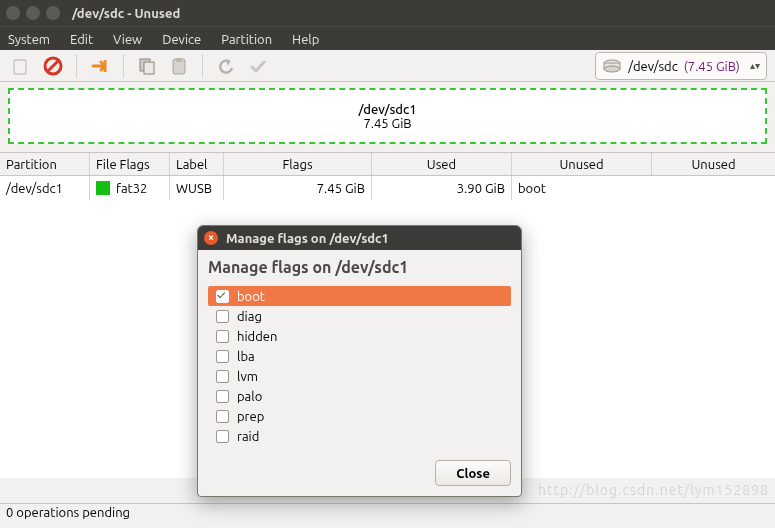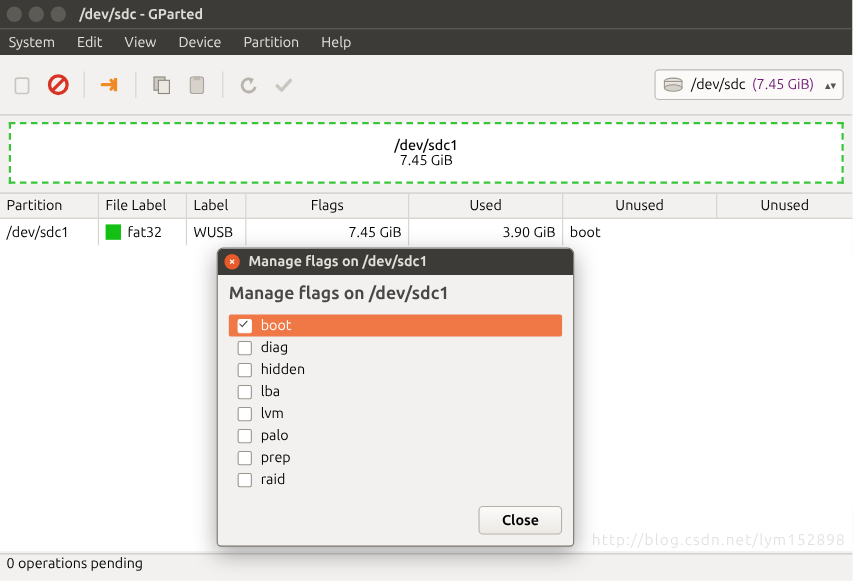--- a/index.html
+++ b/index.html
@@ -5,21 +5,21 @@
   * { box-sizing: border-box; margin: 0; padding: 0; font-family: "Ubuntu", "Liberation Sans", sans-serif; font-size: 13px; }
   body { width: 775px; height: 528px; background: #f2f1f0; position: relative; overflow: hidden; }
 
   .titlebar { height: 26px; background: #3c3b37; color: #dcd9d5; display: flex; align-items: center; padding: 0 6px; gap: 6px; }
   .tb-btn { width: 14px; height: 14px; border-radius: 50%; background: #5d5b55; display: inline-block; }
   .tb-title { margin-left: 6px; font-weight: bold; color: #dedbd6; }
 
   .menubar { height: 24px; background: #3c3b37; color: #e6e3de; display: flex; align-items: center; padding: 0 8px; gap: 20px; border-top: 1px solid #4a4944; }
   .menubar span { cursor: default; }
 
-  .toolbar { height: 55px; background: #f2f1f0; border-bottom: 1px solid #c9c5bf; display: flex; align-items: center; padding: 0 8px; gap: 6px; }
+  .toolbar { height: 32px; background: #f2f1f0; border-bottom: 1px solid #c9c5bf; display: flex; align-items: center; padding: 0 8px; gap: 6px; }
   .tb-icon { width: 26px; height: 26px; display: flex; align-items: center; justify-content: center; border-radius: 3px; }
   .tb-sep { width: 1px; height: 24px; background: #d6d2cc; margin: 0 4px; }
   .disk-select { margin-left: auto; display: flex; align-items: center; gap: 6px; border: 1px solid #bcb8b1; border-radius: 4px; padding: 2px 6px; background: #fbfaf9; height: 28px; }
   .disk-select .size { color: #701a75; }
   .disk-select .chev { font-size: 10px; color: #555; margin-left: 4px; }
 
   .graph-wrap { padding: 6px 8px 0 8px; }
   .graph { border: 2px dashed #36c636; background: #fff; height: 56px; display: flex; flex-direction: column; align-items: center; justify-content: center; }
   .graph div { font-size: 13px; }
   .graph .name { font-weight: 500; }
@@ -55,21 +55,21 @@
 
   .watermark { position: absolute; right: 6px; bottom: 30px; color: rgba(0,0,0,0.12); font-size: 14px; letter-spacing: 1px; }
 </style>
 </head>
 <body>
 
 <div class="titlebar">
   <span class="tb-btn"></span>
   <span class="tb-btn"></span>
   <span class="tb-btn"></span>
-  <span class="tb-title">/dev/sdc - GParted</span>
+  <span class="tb-title">/dev/sdc - Unused</span>
 </div>
 
 <div class="menubar">
   <span>System</span>
   <span>Edit</span>
   <span>View</span>
   <span>Device</span>
   <span>Partition</span>
   <span>Help</span>
 </div>
@@ -133,21 +133,21 @@
 <div class="graph-wrap">
   <div class="graph">
     <div class="name">/dev/sdc1</div>
     <div>7.45 GiB</div>
   </div>
 </div>
 
 <div class="table">
   <div class="thead">
     <div class="c-part">Partition</div>
-    <div class="c-fs">File Label</div>
+    <div class="c-fs">File Flags</div>
     <div class="c-label">Label</div>
     <div class="c-size" style="justify-content:center">Flags</div>
     <div class="c-used" style="justify-content:center">Used</div>
     <div class="c-unused" style="justify-content:center">Unused</div>
     <div class="c-flags" style="justify-content:center">Unused</div>
   </div>
   <div class="tbody">
     <div class="trow">
       <div class="c-part">/dev/sdc1</div>
       <div class="c-fs">

